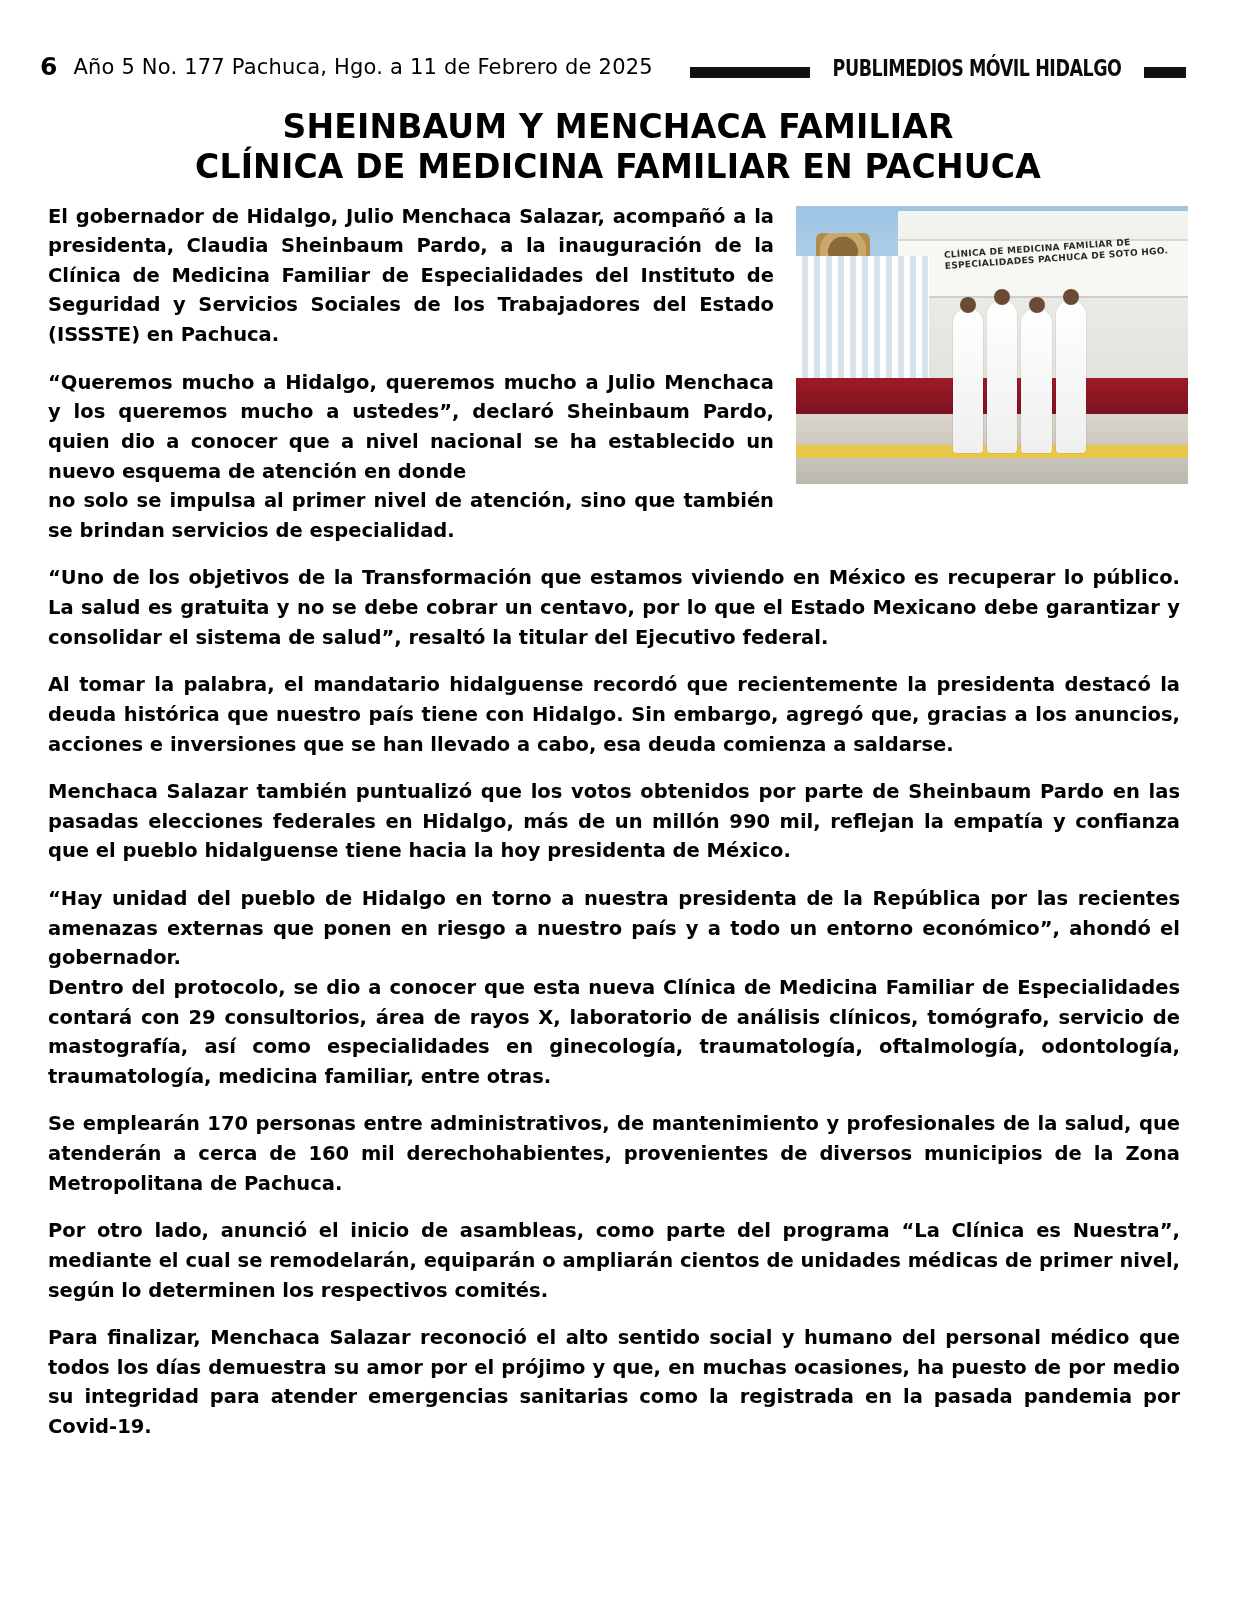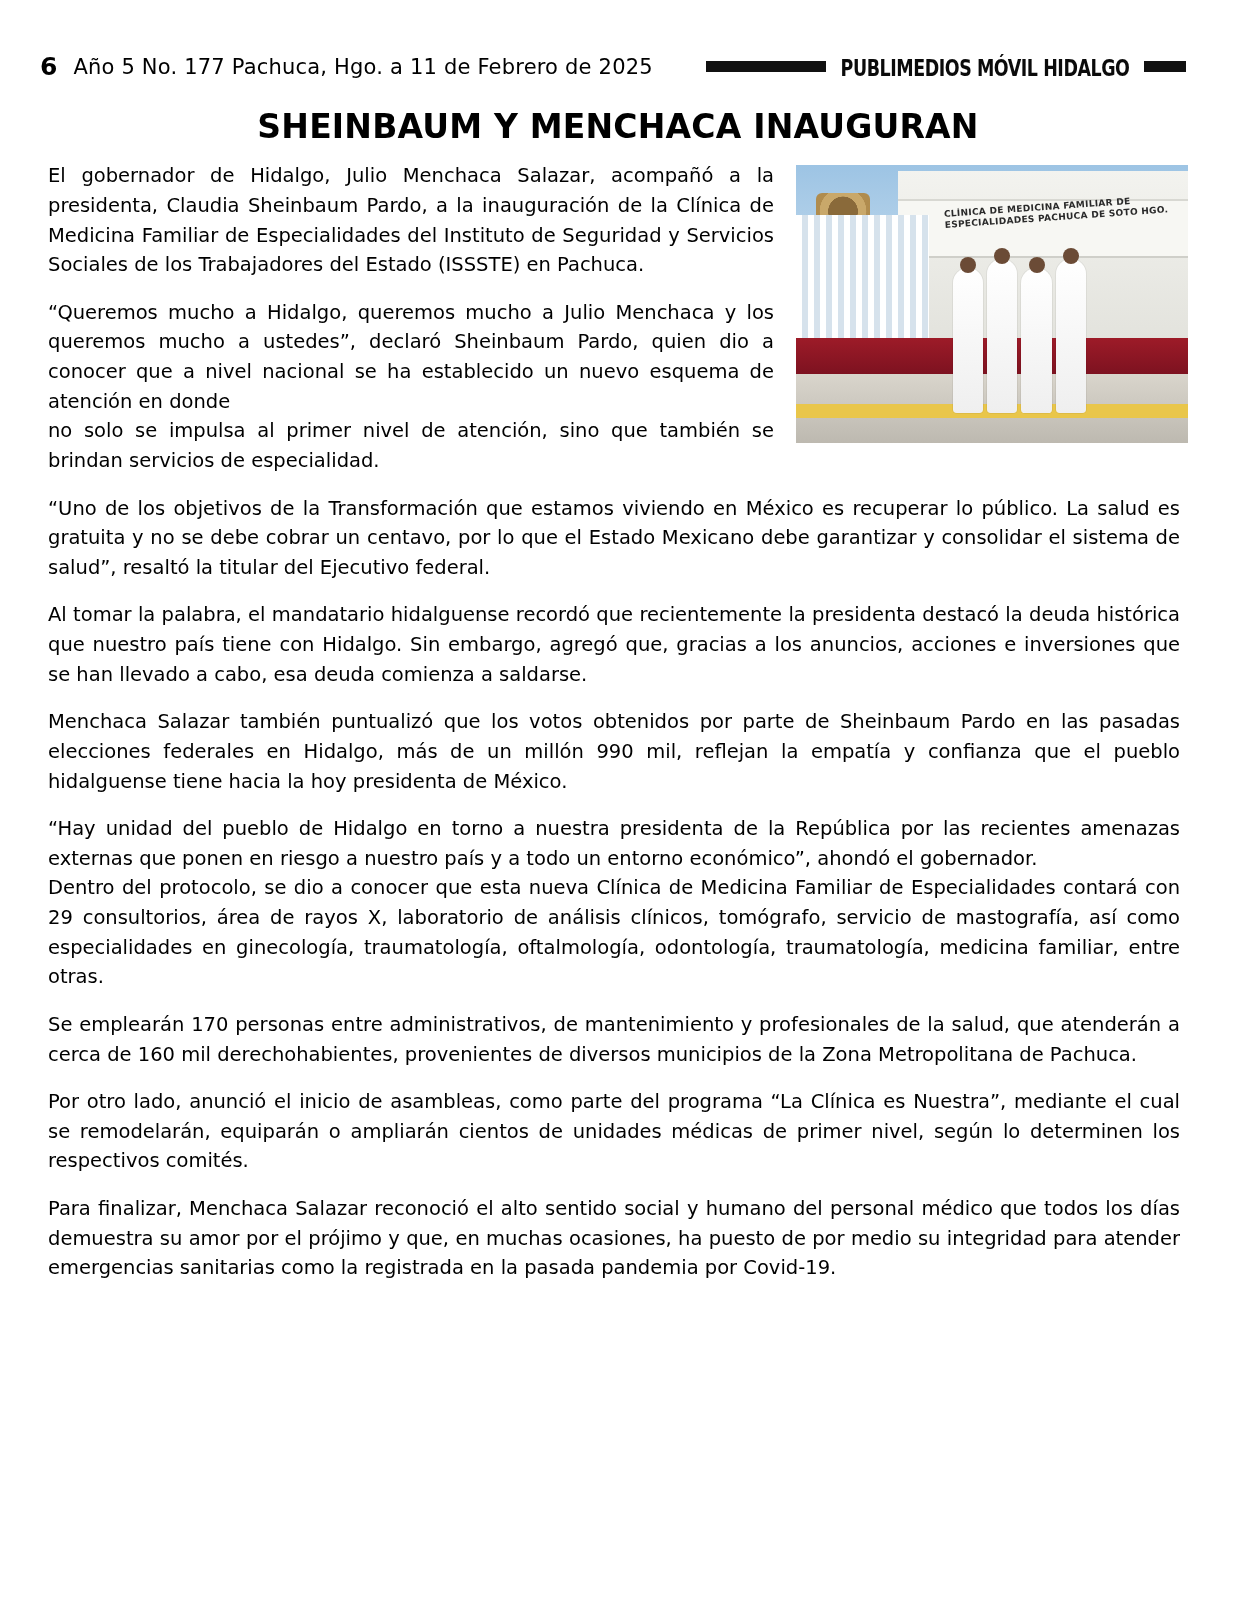--- a/index.html
+++ b/index.html
@@ -37,22 +37,22 @@
   }
   .issue-line {
     font-size: 21px;
     font-weight: normal;
     white-space: nowrap;
     letter-spacing: 0.2px;
   }
   .masthead-right {
     margin-left: auto;
     display: flex;
-    align-items: center;
-    gap: 2px;
+    align-items: flex-end;
+    gap: 10px;
     padding-right: 10px;
   }
   .rule-bar {
     height: 11px;
     background: #111111;
     width: 120px;
   }
   .rule-bar.short {
     width: 42px;
   }
@@ -192,20 +192,21 @@
     height: 16px;
     border-radius: 50%;
     background: #6b4b36;
   }
   .nurse.tall { height: 106%; }
 
   p {
     margin: 0 8px 18px 0;
     text-align: justify;
     text-justify: inter-word;
+    font-weight: bold;
   }
   p.tight { margin-bottom: 0; }
   .clearfix::after {
     content: "";
     display: block;
     clear: both;
   }
 </style>
 </head>
 <body>
@@ -216,21 +217,22 @@
     <span class="page-number">6</span>
     <span class="issue-line">Año 5  No. 177  Pachuca, Hgo. a 11 de Febrero de 2025</span>
     <div class="masthead-right">
       <div class="rule-bar"></div>
       <span class="brand-mark">PUBLIMEDIOS MÓVIL HIDALGO</span>
       <div class="rule-bar short"></div>
     </div>
   </div>
 
   <h1 class="headline">
-    <span class="l1">SHEINBAUM Y MENCHACA INAUGURAN</span>
+    <span class="l1">SHEINBAUM Y MENCHACA FAMILIAR</span>
+    <span class="l2">CLÍNICA DE MEDICINA FAMILIAR EN PACHUCA</span>
   </h1>
 
   <div class="article clearfix">
 
     <figure class="figure">
       <div class="photo">
         <div class="ph-sky"></div>
         <div class="ph-building"></div>
         <div class="ph-building-band"></div>
         <div class="ph-emblem"></div>

